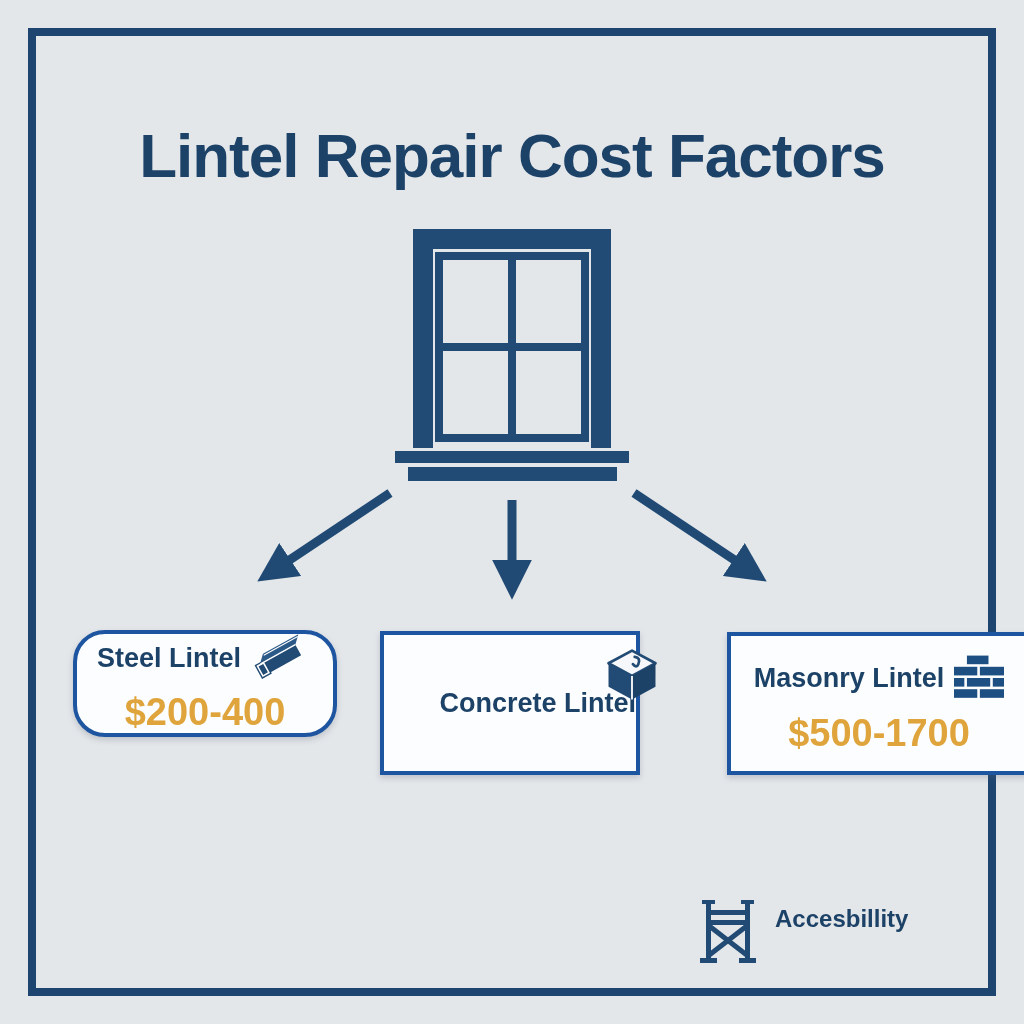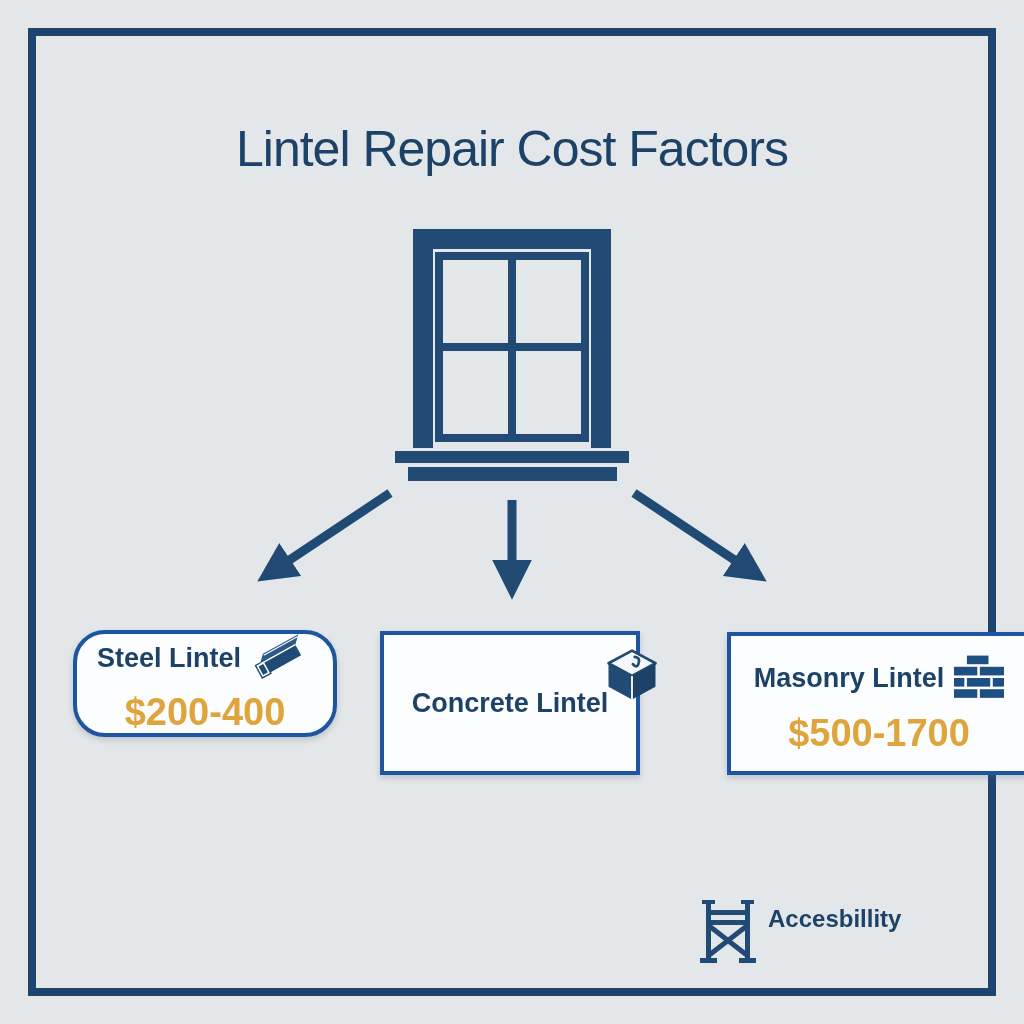--- a/index.html
+++ b/index.html
@@ -23,22 +23,22 @@
     width: 968px; height: 968px;
     box-sizing: border-box;
     border: 8px solid var(--frame, #1e4570);
   }
   .page-title {
     position: absolute;
     left: 0; top: 120px;
     width: 1024px;
     margin: 0;
     text-align: center;
-    font-size: 50px;
-    font-weight: normal;
+    font-size: 62px;
+    font-weight: bold;
     letter-spacing: -1px;
     color: var(--navy, #1d4268);
   }
   .window-art {
     position: absolute;
     left: 394px; top: 229px;
     width: 236px; height: 253px;
   }
   .arrows-art {
     position: absolute;
@@ -51,21 +51,21 @@
     border: 4px solid var(--cardBorder, #1e55a0);
     background: #fcfdfe;
     box-shadow: 0 3px 6px rgba(90,100,120,.28);
     display: flex;
     flex-direction: column;
     align-items: center;
     justify-content: center;
     gap: 8px;
   }
   .card-steel    { left: 73px;  top: 630px; width: 264px; height: 107px; border-radius: 32px; }
-  .card-concrete { left: 380px; top: 631px; width: 260px; height: 144px; }
+  .card-concrete { left: 380px; top: 631px; width: 260px; height: 144px; align-items: flex-end; }
   .card-masonry  { left: 687px; top: 632px; width: 304px; height: 143px; margin-left: 40px; }
   .card-head {
     display: flex;
     align-items: center;
     gap: 10px;
     height: 52px;
   }
   .factor-label {
     font-size: 27px;
     font-weight: bold;
@@ -81,21 +81,21 @@
   .card-concrete .factor-icon {
     position: absolute;
     right: -24px;
     top: 12px;
   }
   .note {
     position: absolute;
     left: 700px; top: 900px;
     display: flex;
     align-items: flex-start;
-    gap: 12px;
+    gap: 19px;
   }
   .note-text {
     padding-top: 2px;
     font-size: 24px;
     font-weight: bold;
     line-height: 33px;
     color: var(--navy, #1d4268);
     white-space: nowrap;
   }
   .icon { display: block; }

